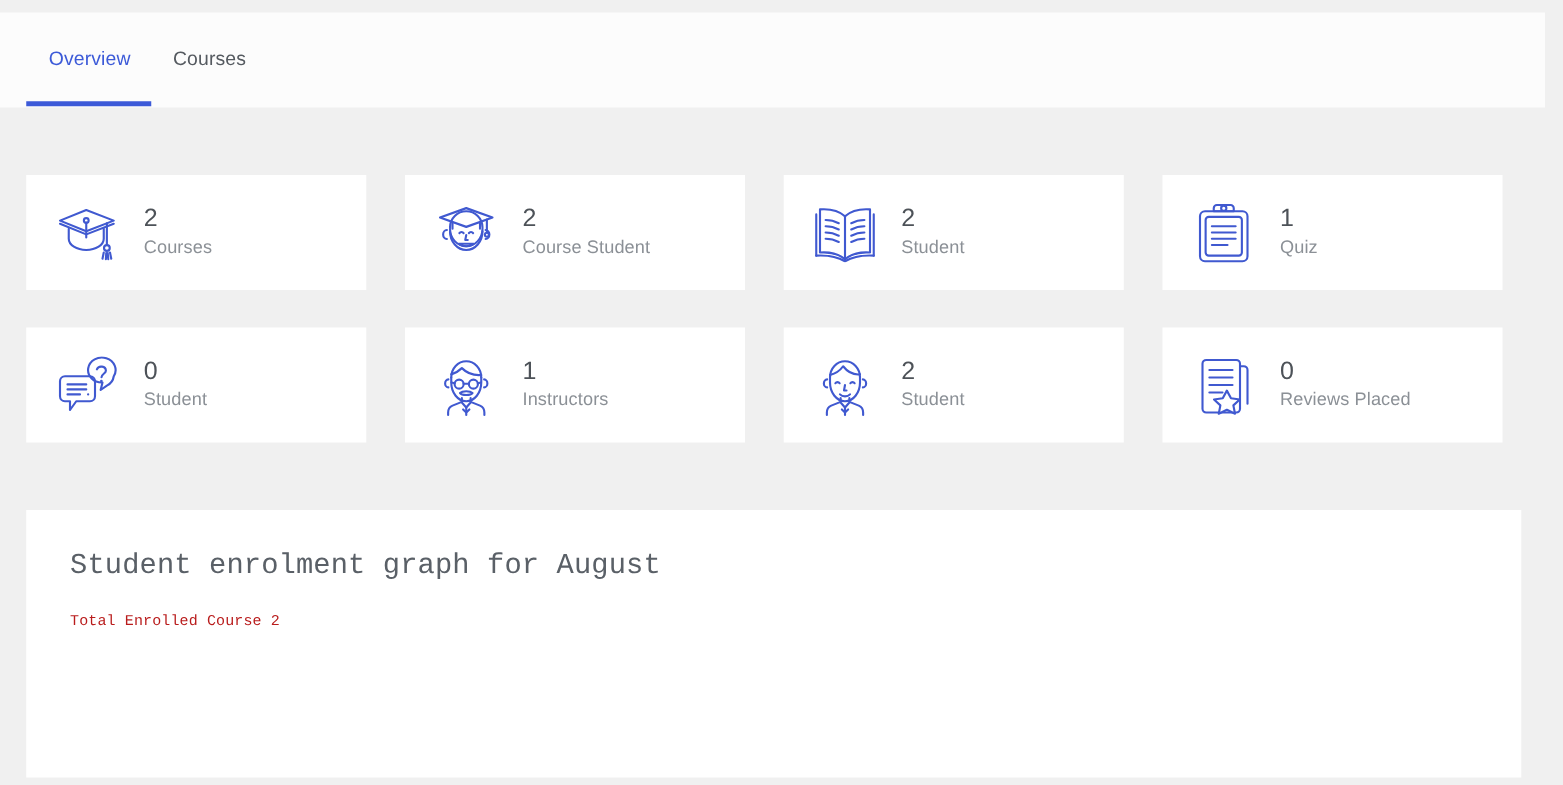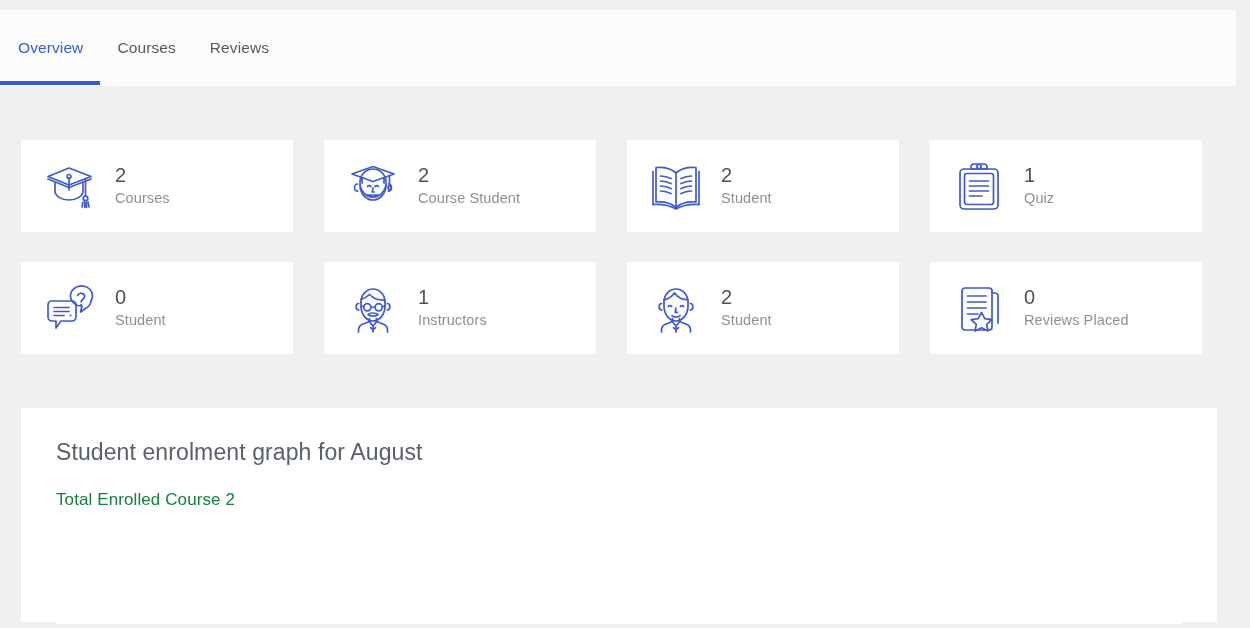--- a/index.html
+++ b/index.html
@@ -26,20 +26,21 @@
   
   .tabbar {
     position: absolute;
     left: 0;
     top: 10px;
     width: 1236px;
     height: 76px;
     background: #fcfcfc;
     display: flex;
     align-items: center;
+    padding-left: 21px;
   }
 
   .tab {
     position: relative;
     height: 76px;
     display: flex;
     align-items: center;
     padding: 0 17px;
     font-size: 15.5px;
     font-weight: 400;
@@ -119,58 +120,56 @@
 
   
   .graph-panel {
     position: absolute;
     left: 21px;
     top: 408px;
     width: 1196px;
     height: 214px;
     background: #ffffff;
     padding: 30px 35px 0 35px;
+    font-family: Liberation Mono, monospace;
   }
 
   .graph-title {
     font-size: 23px;
     font-weight: 300;
     color: #5a6067;
     letter-spacing: 0.1px;
     line-height: 1.3;
   }
 
   .graph-subtitle {
     margin-top: 22px;
-    font-size: 17px;
+    font-size: 12px;
     font-weight: 400;
-    color: #15803d;
+    color: #b91c1c;
     letter-spacing: 0.1px;
   }
 
   .graph-canvas {
     margin-top: 14px;
     height: 100px;
     background: #ffffff;
   }
 </style>
 </head>
 <body>
 
 <div class="page">
 
   <div class="tabbar">
     <div class="tab active">
       <span>Overview</span>
     </div>
     <div class="tab">
       <span>Courses</span>
-    </div>
-    <div class="tab">
-      <span>Reviews</span>
     </div>
   </div>
 
   <div class="stats-grid">
 
     <div class="stat-card">
       <span class="stat-icon">
         <svg width="50" height="46" viewBox="0 0 50 46" fill="none" stroke="#4059d0" stroke-width="1.7" stroke-linecap="round" stroke-linejoin="round">
           <path d="M3 13.5 L24 5 L46 13.5 L24 22 Z"></path>
           <path d="M3 16 L24 24.5 L46 16"></path>

